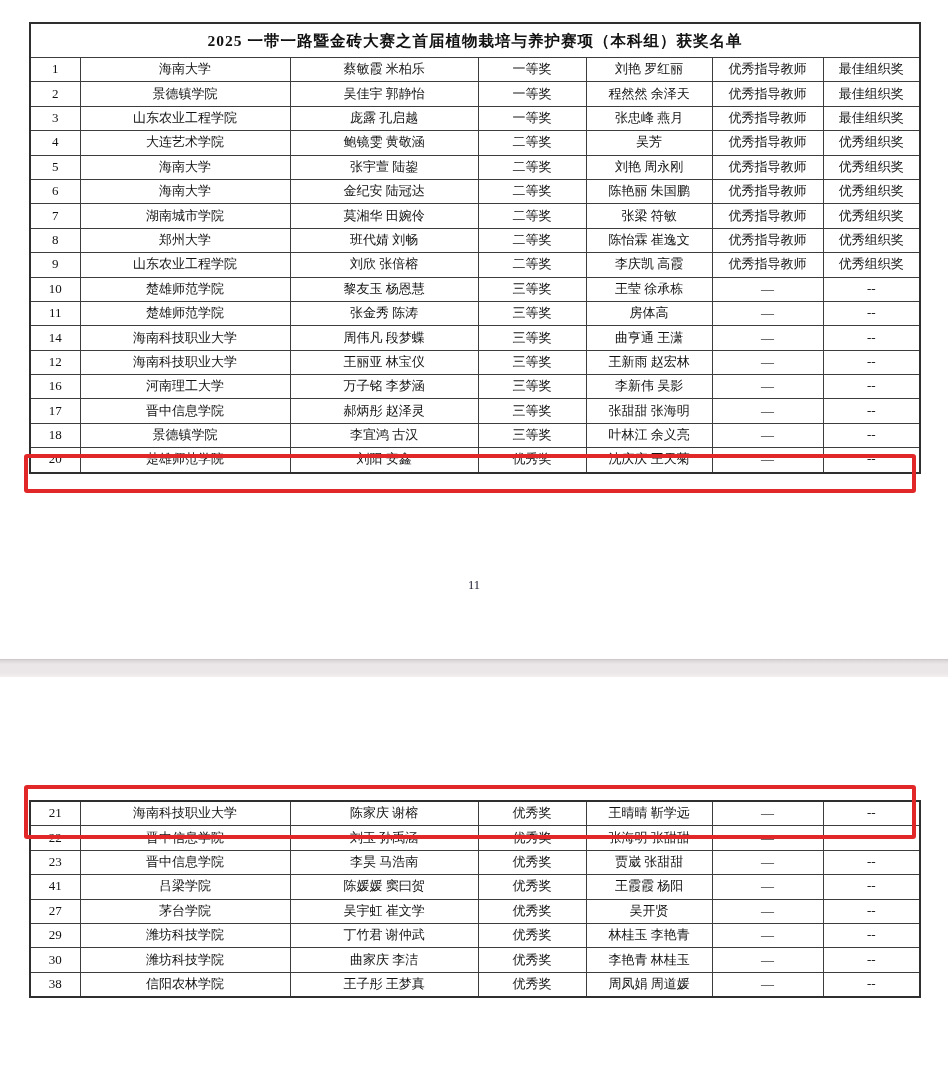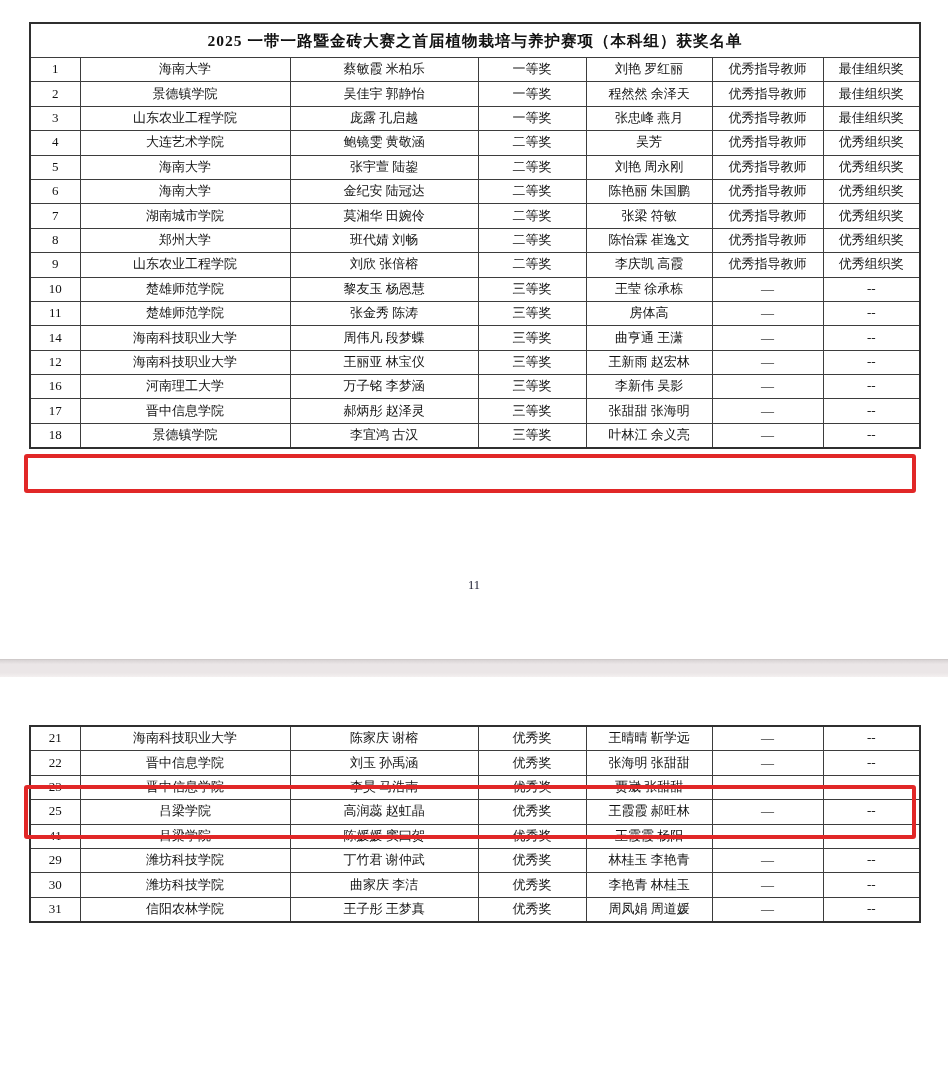--- a/index.html
+++ b/index.html
@@ -6,21 +6,21 @@
   .doc {
     position:relative; width:948px; height:1069px; background:#ffffff;
     font-family:"Liberation Serif","DejaVu Serif",serif; color:#121212;
     overflow:hidden;
   }
   table.awards {
     position:absolute; left:29px; border-collapse:collapse; table-layout:fixed;
     width:890px; background:#ffffff;
   }
   #table-page1 { top:22px; }
-  #table-page2 { top:725px; }
+  #table-page2 { top:800px; }
   table.awards { border:2px solid #2f2f2f; }
   table.awards td, table.awards th {
     border:1.6px solid #3d3d3d; text-align:center; vertical-align:middle;
     padding:0 2px; font-size:13px; height:23.4px; line-height:1.15;
     white-space:nowrap; overflow:hidden; font-weight:normal;
   }
   .title-cell {
     height:33px !important; font-size:15.5px !important; font-weight:bold !important;
     letter-spacing:1px;
   }
@@ -201,20 +201,29 @@
         </tr>
         <tr>
           <td>18</td>
           <td>景德镇学院</td>
           <td>李宜鸿 古汉</td>
           <td>三等奖</td>
           <td>叶林江 余义亮</td>
           <td>—</td>
           <td>--</td>
         </tr>
+        <tr>
+          <td>20</td>
+          <td>楚雄师范学院</td>
+          <td>刘阳 安鑫</td>
+          <td>优秀奖</td>
+          <td>沈庆庆 王天菊</td>
+          <td>—</td>
+          <td>--</td>
+        </tr>
       </tbody>
   </table>
 
   <div class="hlbox" id="highlight-row17"></div>
 
   <div class="page-number">11</div>
 
   <div class="page-gap"></div>
 
   <table class="awards" id="table-page2">
@@ -249,57 +258,57 @@
         <tr>
           <td>23</td>
           <td>晋中信息学院</td>
           <td>李昊 马浩南</td>
           <td>优秀奖</td>
           <td>贾崴 张甜甜</td>
           <td>—</td>
           <td>--</td>
         </tr>
         <tr>
-          <td>25</td>
-          <td>吕梁学院</td>
-          <td>高润蕊 赵虹晶</td>
-          <td>优秀奖</td>
-          <td>王霞霞 郝旺林</td>
-          <td>—</td>
-          <td>--</td>
-        </tr>
-        <tr>
           <td>41</td>
           <td>吕梁学院</td>
           <td>陈媛媛 窦曰贺</td>
           <td>优秀奖</td>
           <td>王霞霞 杨阳</td>
           <td>—</td>
           <td>--</td>
         </tr>
         <tr>
+          <td>27</td>
+          <td>茅台学院</td>
+          <td>吴宇虹 崔文学</td>
+          <td>优秀奖</td>
+          <td>吴开贤</td>
+          <td>—</td>
+          <td>--</td>
+        </tr>
+        <tr>
           <td>29</td>
           <td>潍坊科技学院</td>
           <td>丁竹君 谢仲武</td>
           <td>优秀奖</td>
           <td>林桂玉 李艳青</td>
           <td>—</td>
           <td>--</td>
         </tr>
         <tr>
           <td>30</td>
           <td>潍坊科技学院</td>
           <td>曲家庆 李洁</td>
           <td>优秀奖</td>
           <td>李艳青 林桂玉</td>
           <td>—</td>
           <td>--</td>
         </tr>
         <tr>
-          <td>31</td>
+          <td>38</td>
           <td>信阳农林学院</td>
           <td>王子彤 王梦真</td>
           <td>优秀奖</td>
           <td>周凤娟 周道媛</td>
           <td>—</td>
           <td>--</td>
         </tr>
       </tbody>
   </table>
 

